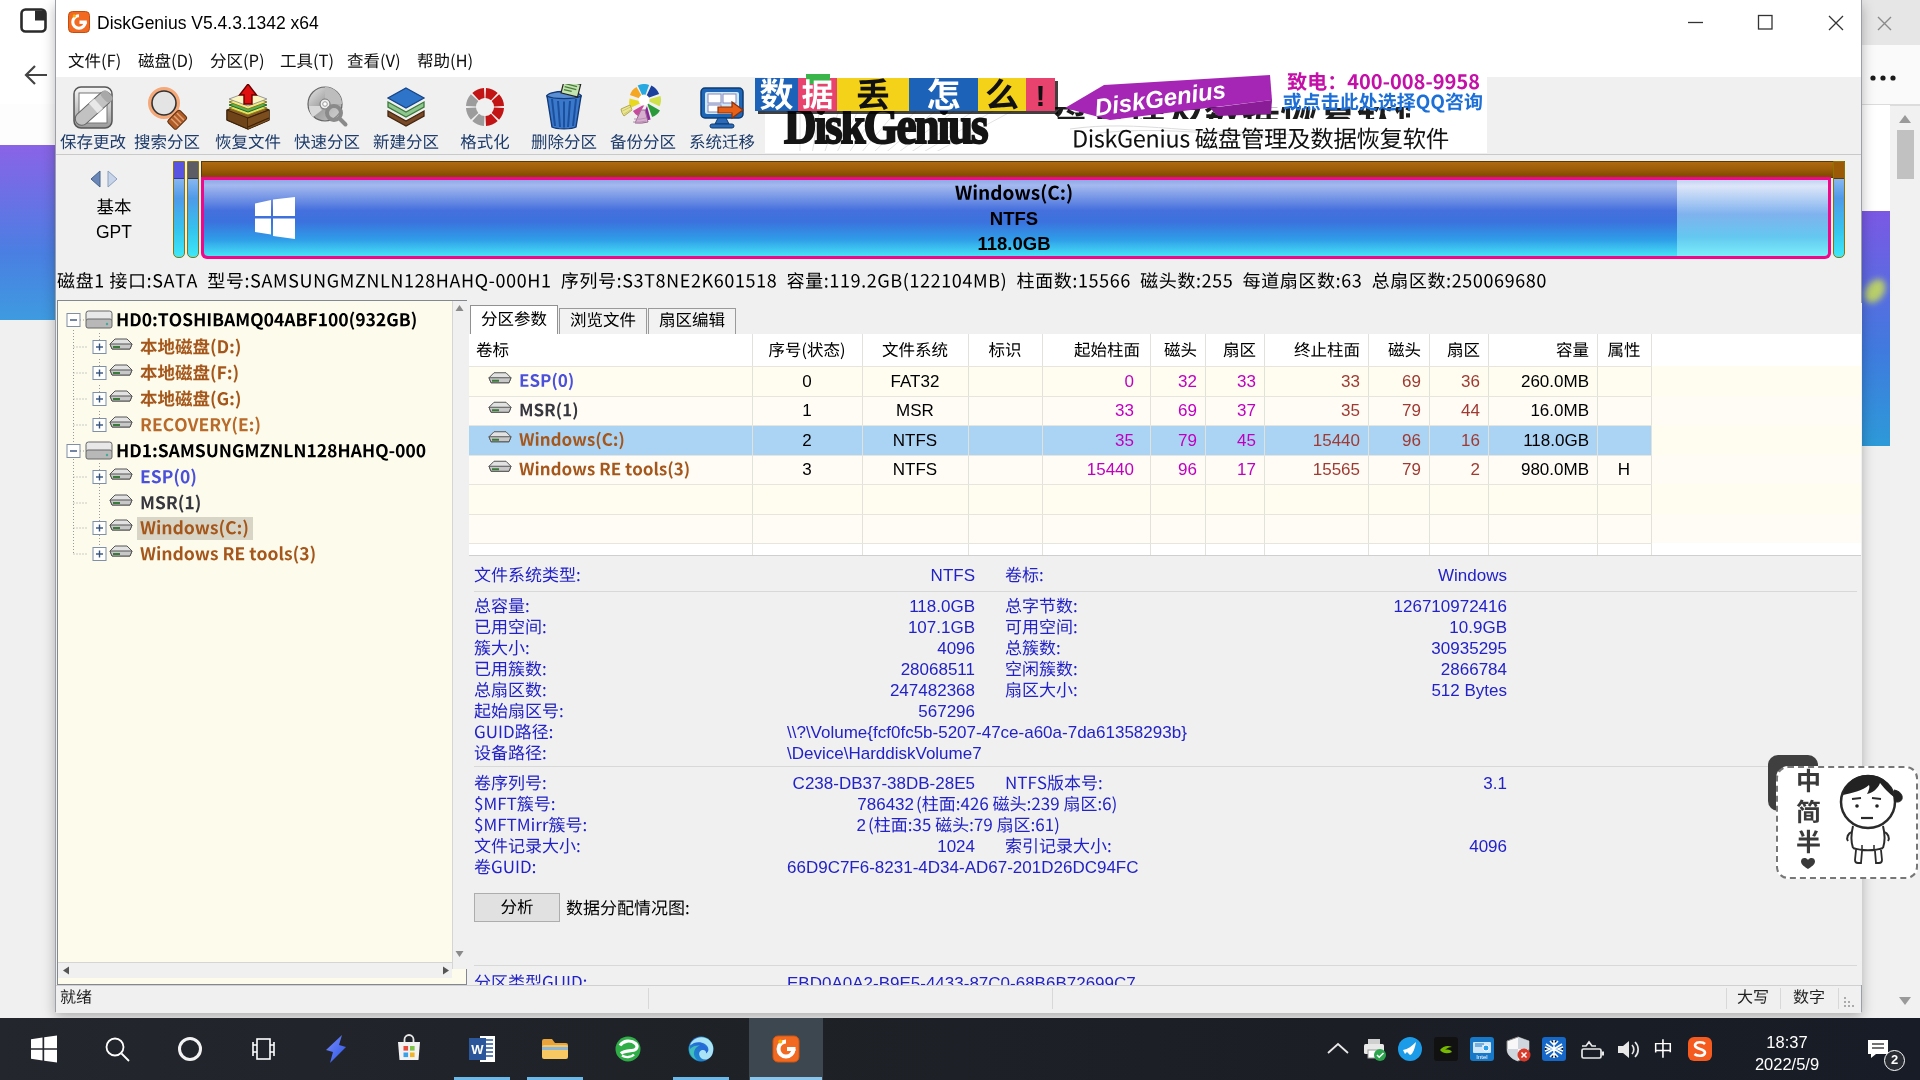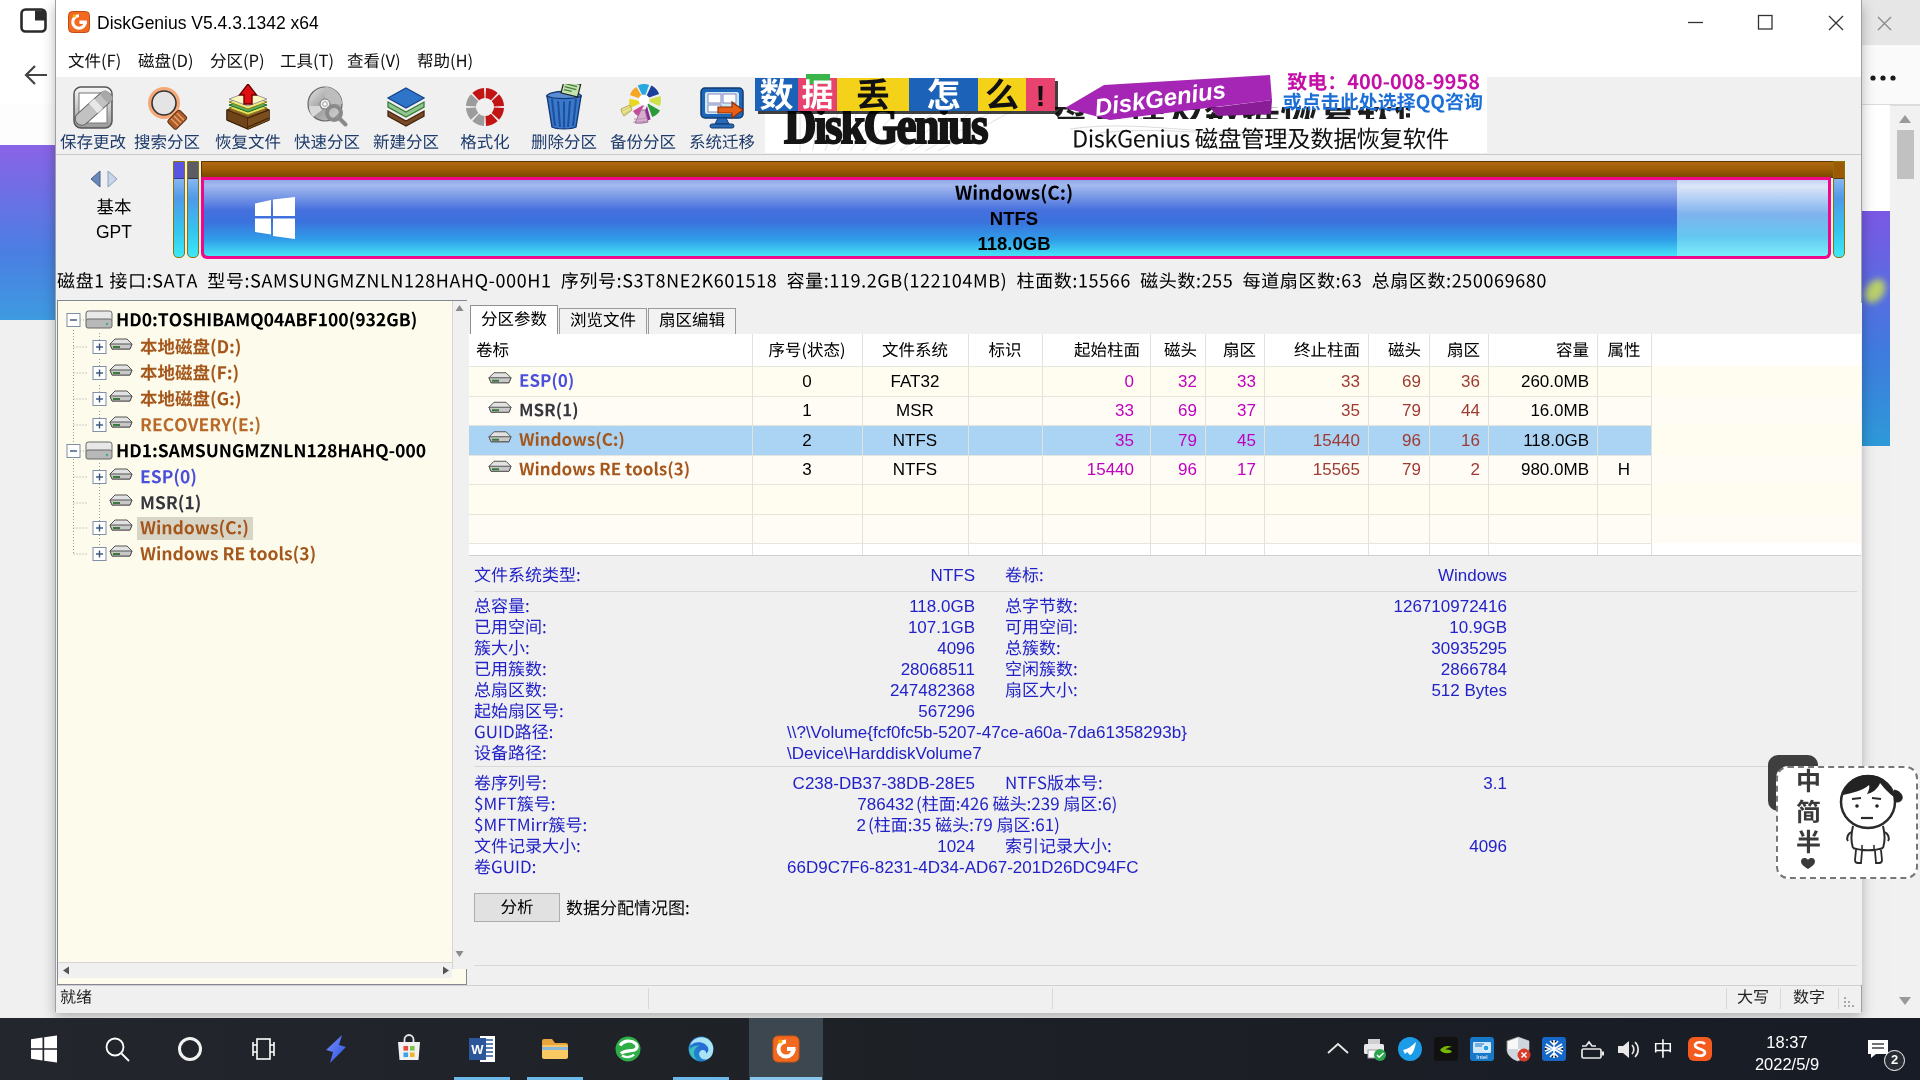--- a/index.html
+++ b/index.html
@@ -271,20 +271,36 @@
     <div style="position:absolute;left:469px;top:425px;width:1183px;height:1px;background:#e6e6de"></div>
     <div style="position:absolute;left:469px;top:454.5px;width:1183px;height:1px;background:#e6e6de"></div>
     <div style="position:absolute;left:469px;top:484px;width:1183px;height:1px;background:#e6e6de"></div>
     <div style="position:absolute;left:469px;top:513.5px;width:1183px;height:1px;background:#e6e6de"></div>
     <div style="position:absolute;left:469px;top:543px;width:1183px;height:1px;background:#e6e6de"></div>
     <div style="position:absolute;left:469px;top:555px;width:1392px;height:430px;background:#f0f0f0;border-top:1px solid #cfcfcf"></div>
     <div style="position:absolute;left:474px;top:591px;width:1383px;height:1px;background:#d8d8d8"></div>
     <div style="position:absolute;left:474px;top:766px;width:1383px;height:1px;background:#d8d8d8"></div>
     <div style="position:absolute;left:474px;top:965px;width:1383px;height:1px;background:#d8d8d8"></div>
     <div style="position:absolute;left:474px;top:893px;width:86px;height:29px;background:#e1e1e1;border:1px solid #adadad;box-sizing:border-box"></div>
+    <div style="position:absolute;left:469px;top:966px;width:1392px;height:19px;overflow:hidden">
+      <svg width="1392" height="40" style="position:absolute;left:0;top:0">
+        <g transform="translate(5.0,22.5) scale(0.017000,-0.017000)" fill="#2222c8">
+          <use href="#g9" x="0"></use>
+          <use href="#g10" x="1000"></use>
+          <use href="#g186" x="2000"></use>
+          <use href="#g109" x="3000"></use>
+          <use href="#g57" x="4000"></use>
+          <use href="#g112" x="4689"></use>
+          <use href="#g198" x="5410"></use>
+          <use href="#g8" x="5703"></use>
+          <use href="#g106" x="6391"></use>
+        </g>
+        <text x="318" y="22.5" font-family="Liberation Sans" font-size="17px" fill="#2222c8">EBD0A0A2-B9E5-4433-87C0-68B6B72699C7</text>
+      </svg>
+    </div>
     <div style="position:absolute;left:56px;top:985px;width:1805px;height:27px;background:#f0f0f0;border-top:1px solid #d0d0d0"></div>
     <div style="position:absolute;left:648px;top:988px;width:1px;height:21px;background:#d8d8d8"></div>
     <div style="position:absolute;left:1052px;top:988px;width:1px;height:21px;background:#d8d8d8"></div>
     <div style="position:absolute;left:1726px;top:988px;width:1px;height:21px;background:#d8d8d8"></div>
     <div style="position:absolute;left:1780px;top:988px;width:1px;height:21px;background:#d8d8d8"></div>
     <div style="position:absolute;left:1838px;top:988px;width:1px;height:21px;background:#d8d8d8"></div>
     <div style="position:absolute;left:0px;top:1018px;width:1920px;height:62px;background:linear-gradient(90deg,#23262d 0%,#1e2126 40%,#1b1e25 70%,#171c26 100%)"></div>
     <div style="position:absolute;left:749px;top:1018px;width:74px;height:62px;background:#3d4750"></div>
     <svg style="position:absolute;left:30px;top:1034px" width="28" height="30" viewBox="0 0 28 30">
       <path fill="#fff" d="M1 5.2L12.5 3.5v10.7H1zM14.2 3.2L27 1.4v12.8H14.2zM1 15.8h11.5v10.7L1 24.8zM14.2 15.8H27v12.8l-12.8-1.8z"></path>

